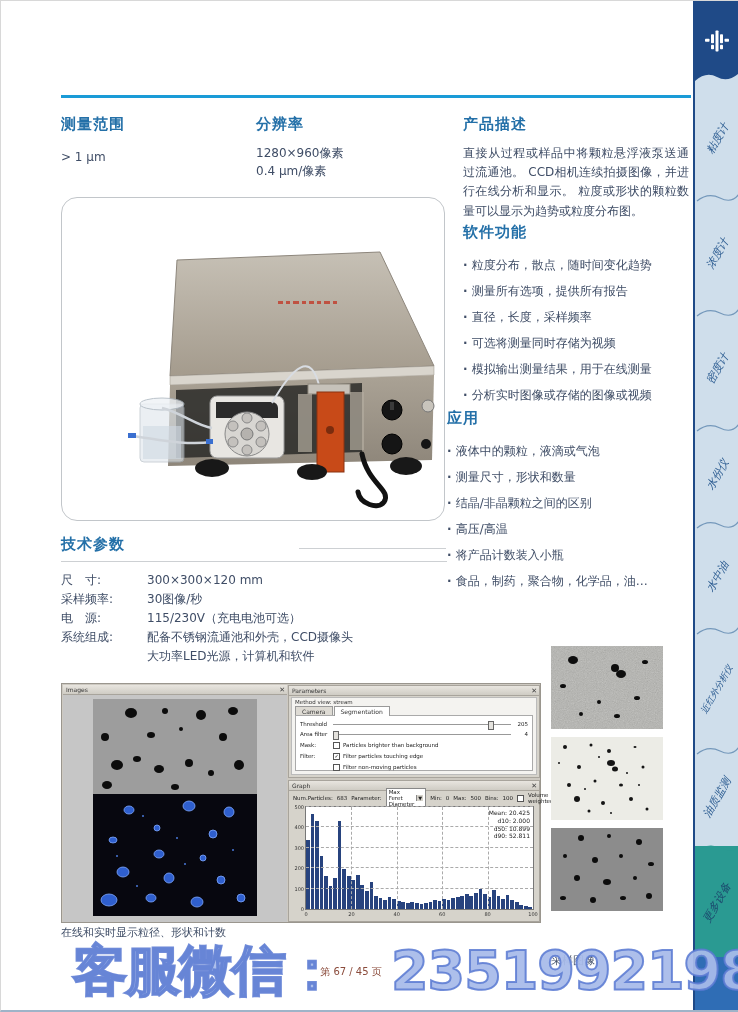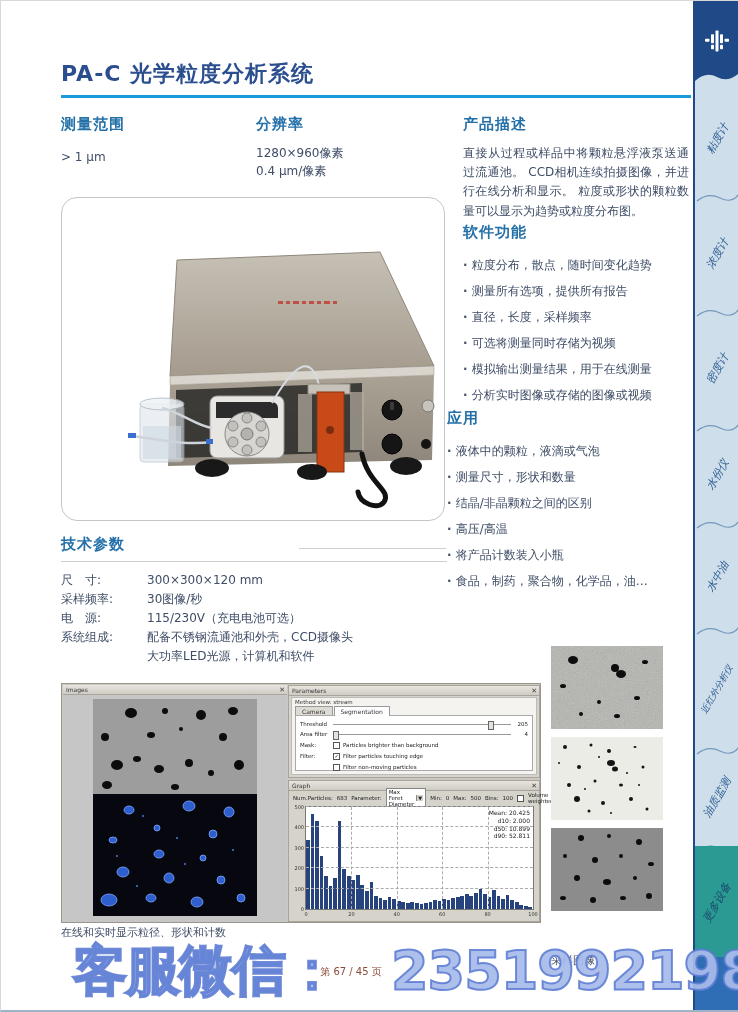--- a/index.html
+++ b/index.html
@@ -86,21 +86,20 @@
   .tab-label.small{font-size:9px;}
   .sb-teal .tab-label{color:#1c4a6e;}
   .sb-wave{position:absolute;left:0;width:44px;height:16px;}
   .sb-sep{position:absolute;left:0;width:44px;height:12px;}
 </style>
 </head>
 <body>
 
 <div class="page">
 
-  <div class="abs page-title">PA-C 光学粒度分析系统</div>
   <div class="abs title-rule"></div>
 
   <div class="abs" style="left:60px;top:114px;width:170px;">
     <div class="h2">测量范围</div>
     <div class="body-txt" style="margin-top:14px;">&gt; 1 μm</div>
   </div>
   <div class="abs" style="left:255px;top:114px;width:180px;">
     <div class="h2">分辨率</div>
     <div class="body-txt" style="margin-top:10px;">1280×960像素</div>
     <div class="body-txt">0.4 μm/像素</div>

